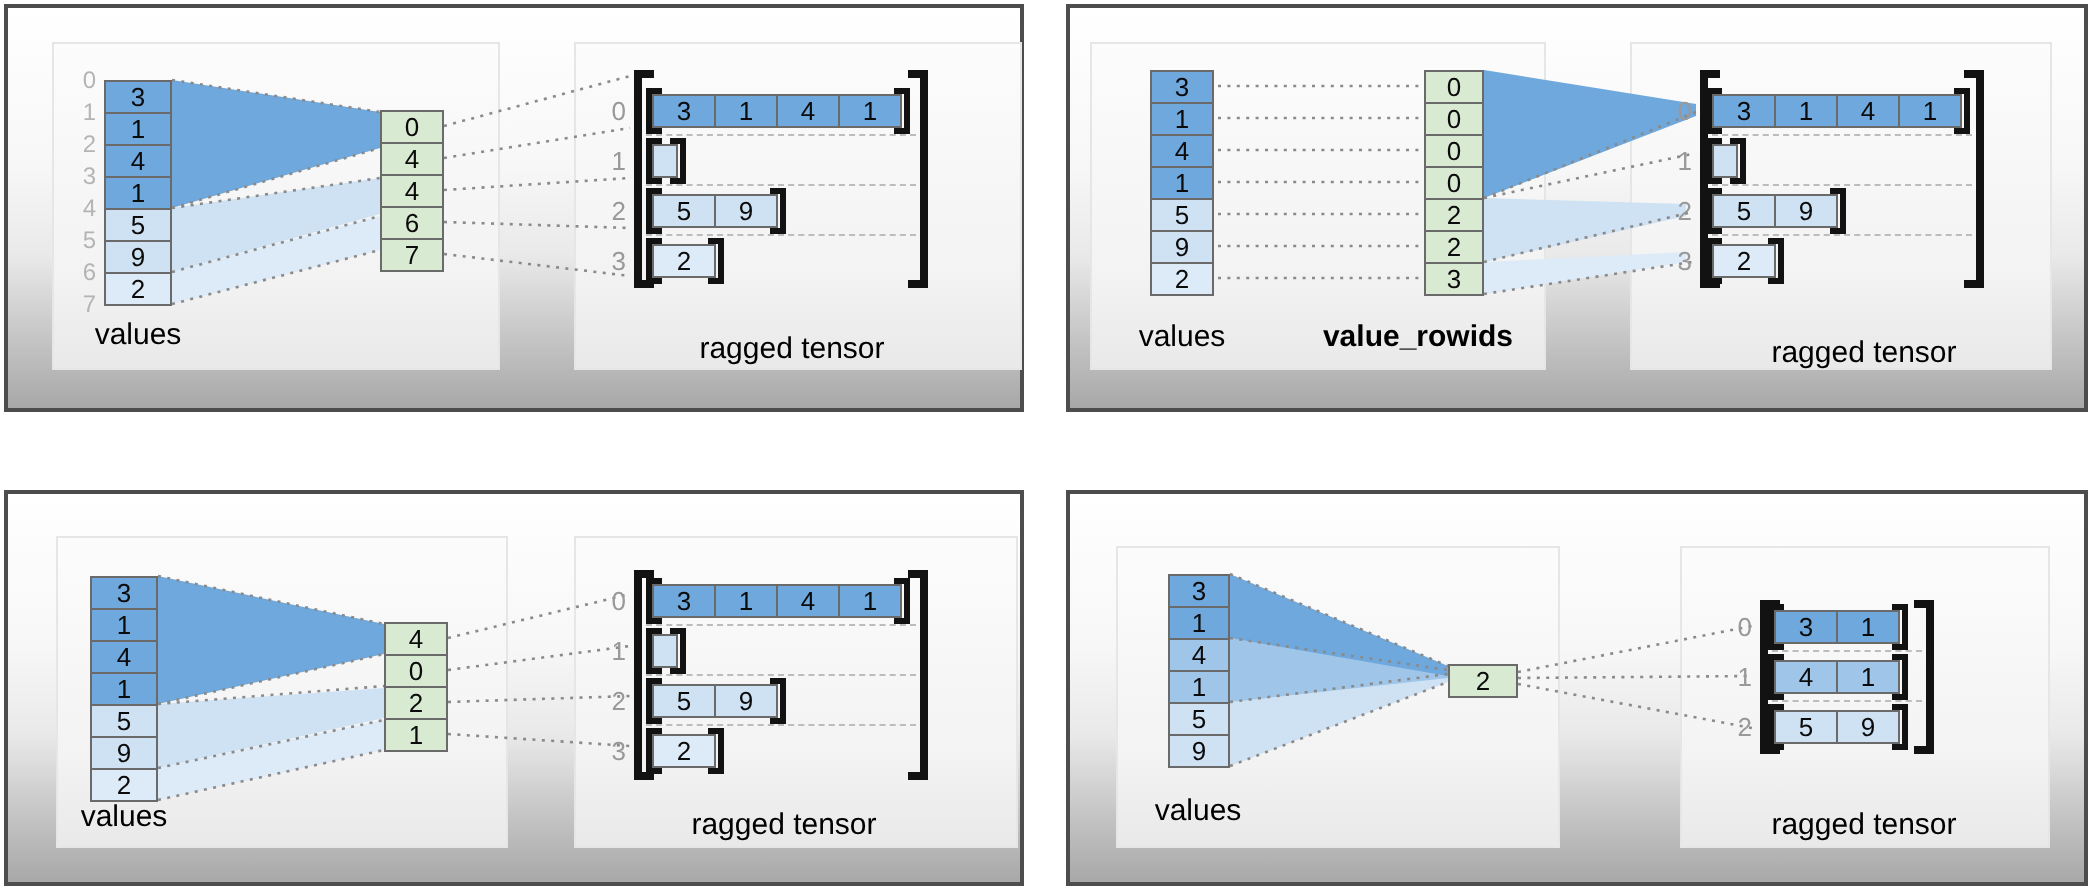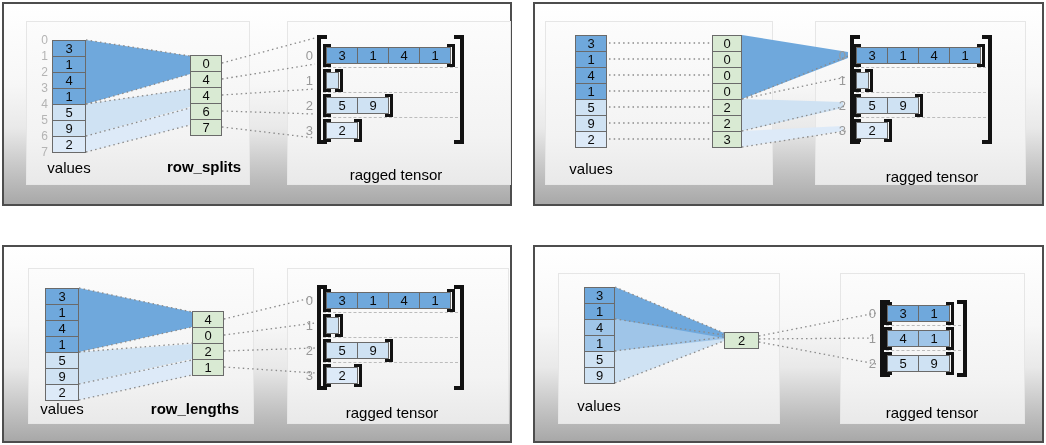--- a/index.html
+++ b/index.html
@@ -78,21 +78,20 @@
       <div class="cell shade-3">2</div>
     </div>
   <div class="col" style="left:186px;top:51px;width:32px">
       <div class="cell green">0</div>
       <div class="cell green">4</div>
       <div class="cell green">4</div>
       <div class="cell green">6</div>
       <div class="cell green">7</div>
     </div>
   <div class="lbl" style="left:15px;top:155px;width:100px">values</div>
-  <div class="lbl bold" style="left:130px;top:154px;width:140px">row_splits</div>
   <div class="lbl" style="left:322px;top:162px;width:140px">ragged tensor</div>
   <div class="tensor" style="left:313px;top:31px;width:147px;height:109px">
       <div class="obr l"></div>
       <div class="obr r"></div>
       <div class="trow" style="top: 12px;">
         <span class="ridx">0</span>
         <div class="strip" style="left: 10px;">
           <span class="ib l"></span>
           <div class="tcell shade-0">3</div>
           <div class="tcell shade-0">1</div>
@@ -163,20 +162,21 @@
   <div class="col" style="left:177px;top:31px;width:30px">
       <div class="cell green">0</div>
       <div class="cell green">0</div>
       <div class="cell green">0</div>
       <div class="cell green">0</div>
       <div class="cell green">2</div>
       <div class="cell green">2</div>
       <div class="cell green">3</div>
     </div>
   <div class="lbl" style="left:6px;top:156px;width:100px">values</div>
+  <div class="lbl bold" style="left:104px;top:156px;width:140px">value_rowids</div>
   <div class="lbl" style="left:327px;top:164px;width:140px">ragged tensor</div>
   <div class="tensor" style="left:315px;top:31px;width:142px;height:109px">
       <div class="obr l"></div>
       <div class="obr r"></div>
       <div class="trow" style="top: 12px;">
         <span class="ridx">0</span>
         <div class="strip" style="left: 7px;">
           <span class="ib l"></span>
           <div class="tcell shade-0">3</div>
           <div class="tcell shade-0">1</div>
@@ -242,21 +242,20 @@
       <div class="cell shade-2">9</div>
       <div class="cell shade-3">2</div>
     </div>
   <div class="col" style="left:188px;top:64px;width:32px">
       <div class="cell green">4</div>
       <div class="cell green">0</div>
       <div class="cell green">2</div>
       <div class="cell green">1</div>
     </div>
   <div class="lbl" style="left:8px;top:153px;width:100px">values</div>
-  <div class="lbl bold" style="left:121px;top:153px;width:140px">row_lengths</div>
   <div class="lbl" style="left:318px;top:157px;width:140px">ragged tensor</div>
   <div class="tensor" style="left:313px;top:38px;width:147px;height:105px">
       <div class="obr l"></div>
       <div class="obr r"></div>
       <div class="trow" style="top: 7px;">
         <span class="ridx">0</span>
         <div class="strip" style="left: 10px;">
           <span class="ib l"></span>
           <div class="tcell shade-0">3</div>
           <div class="tcell shade-0">1</div>

